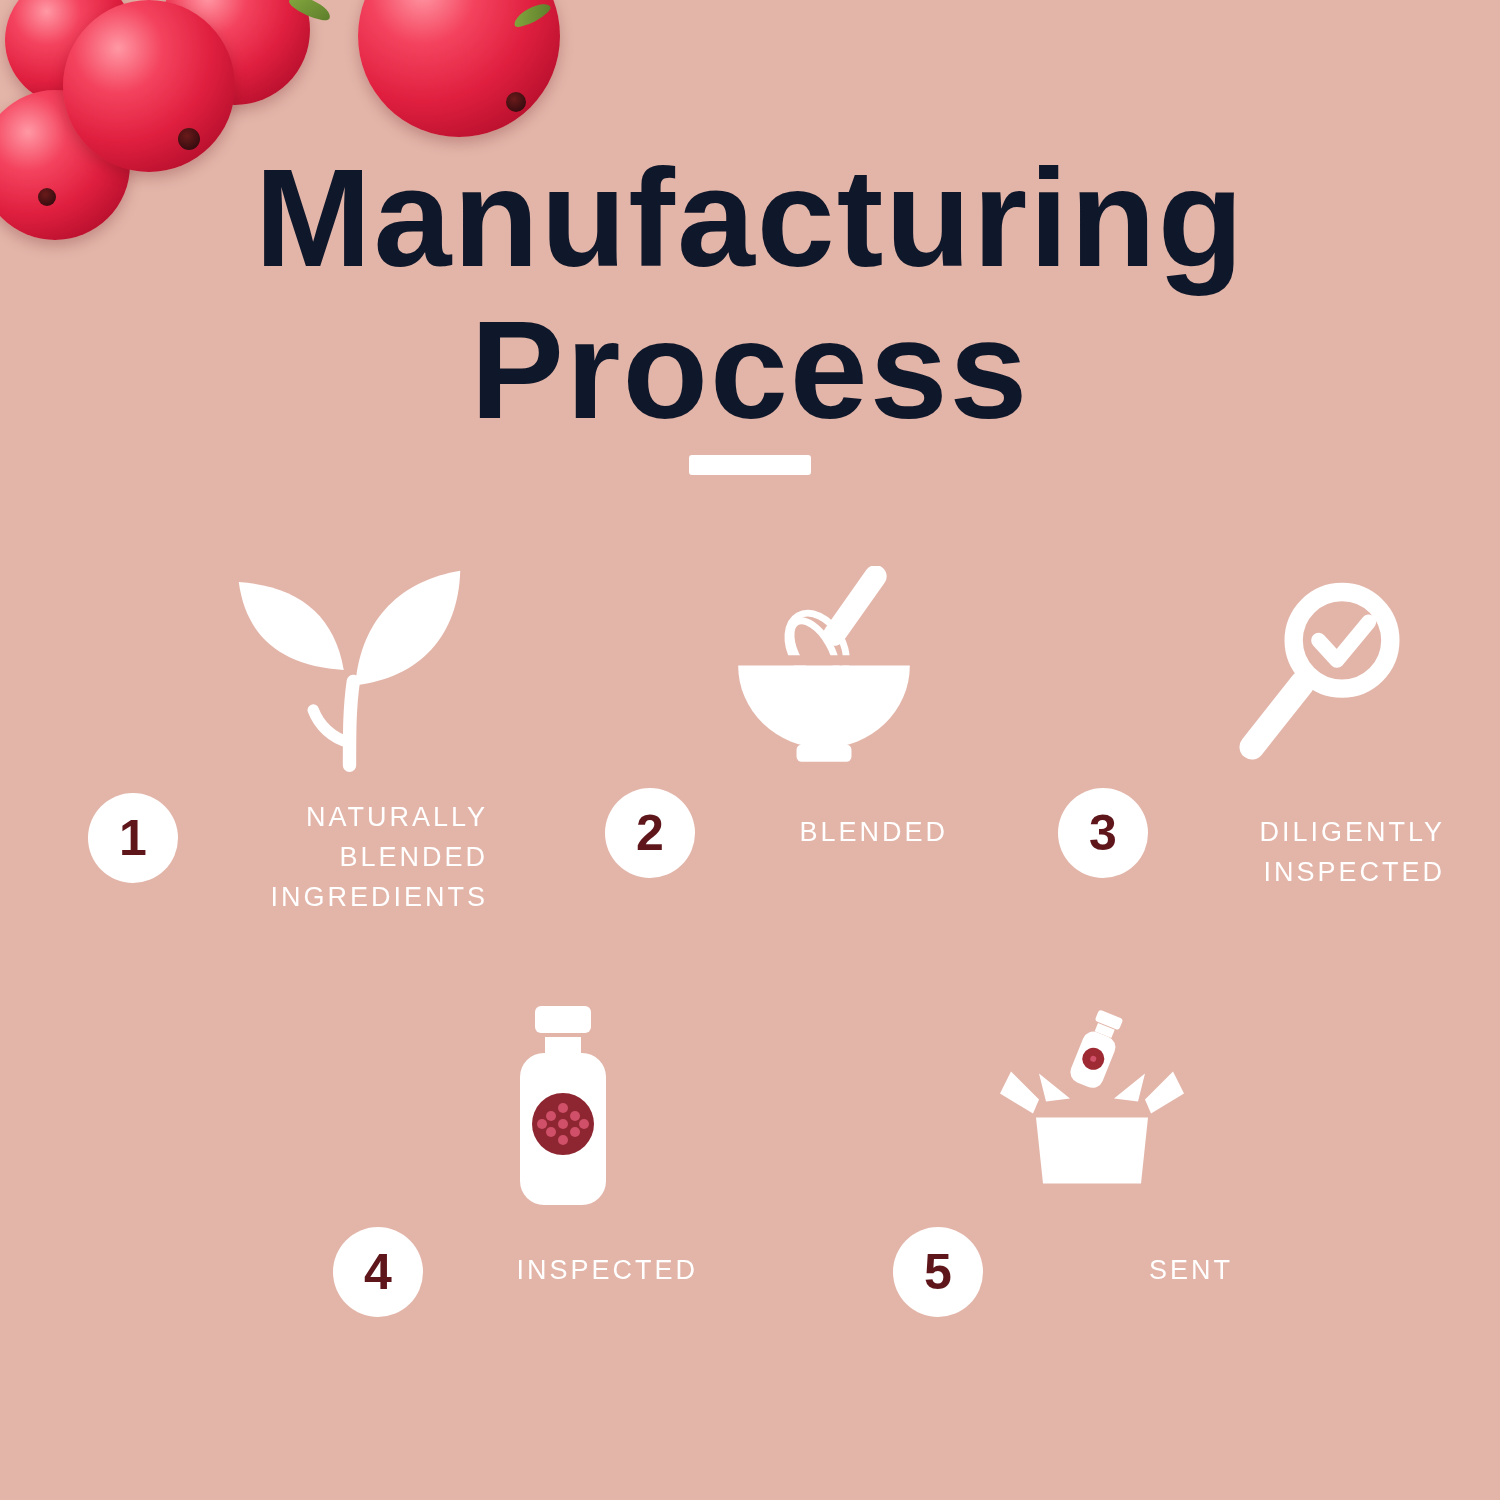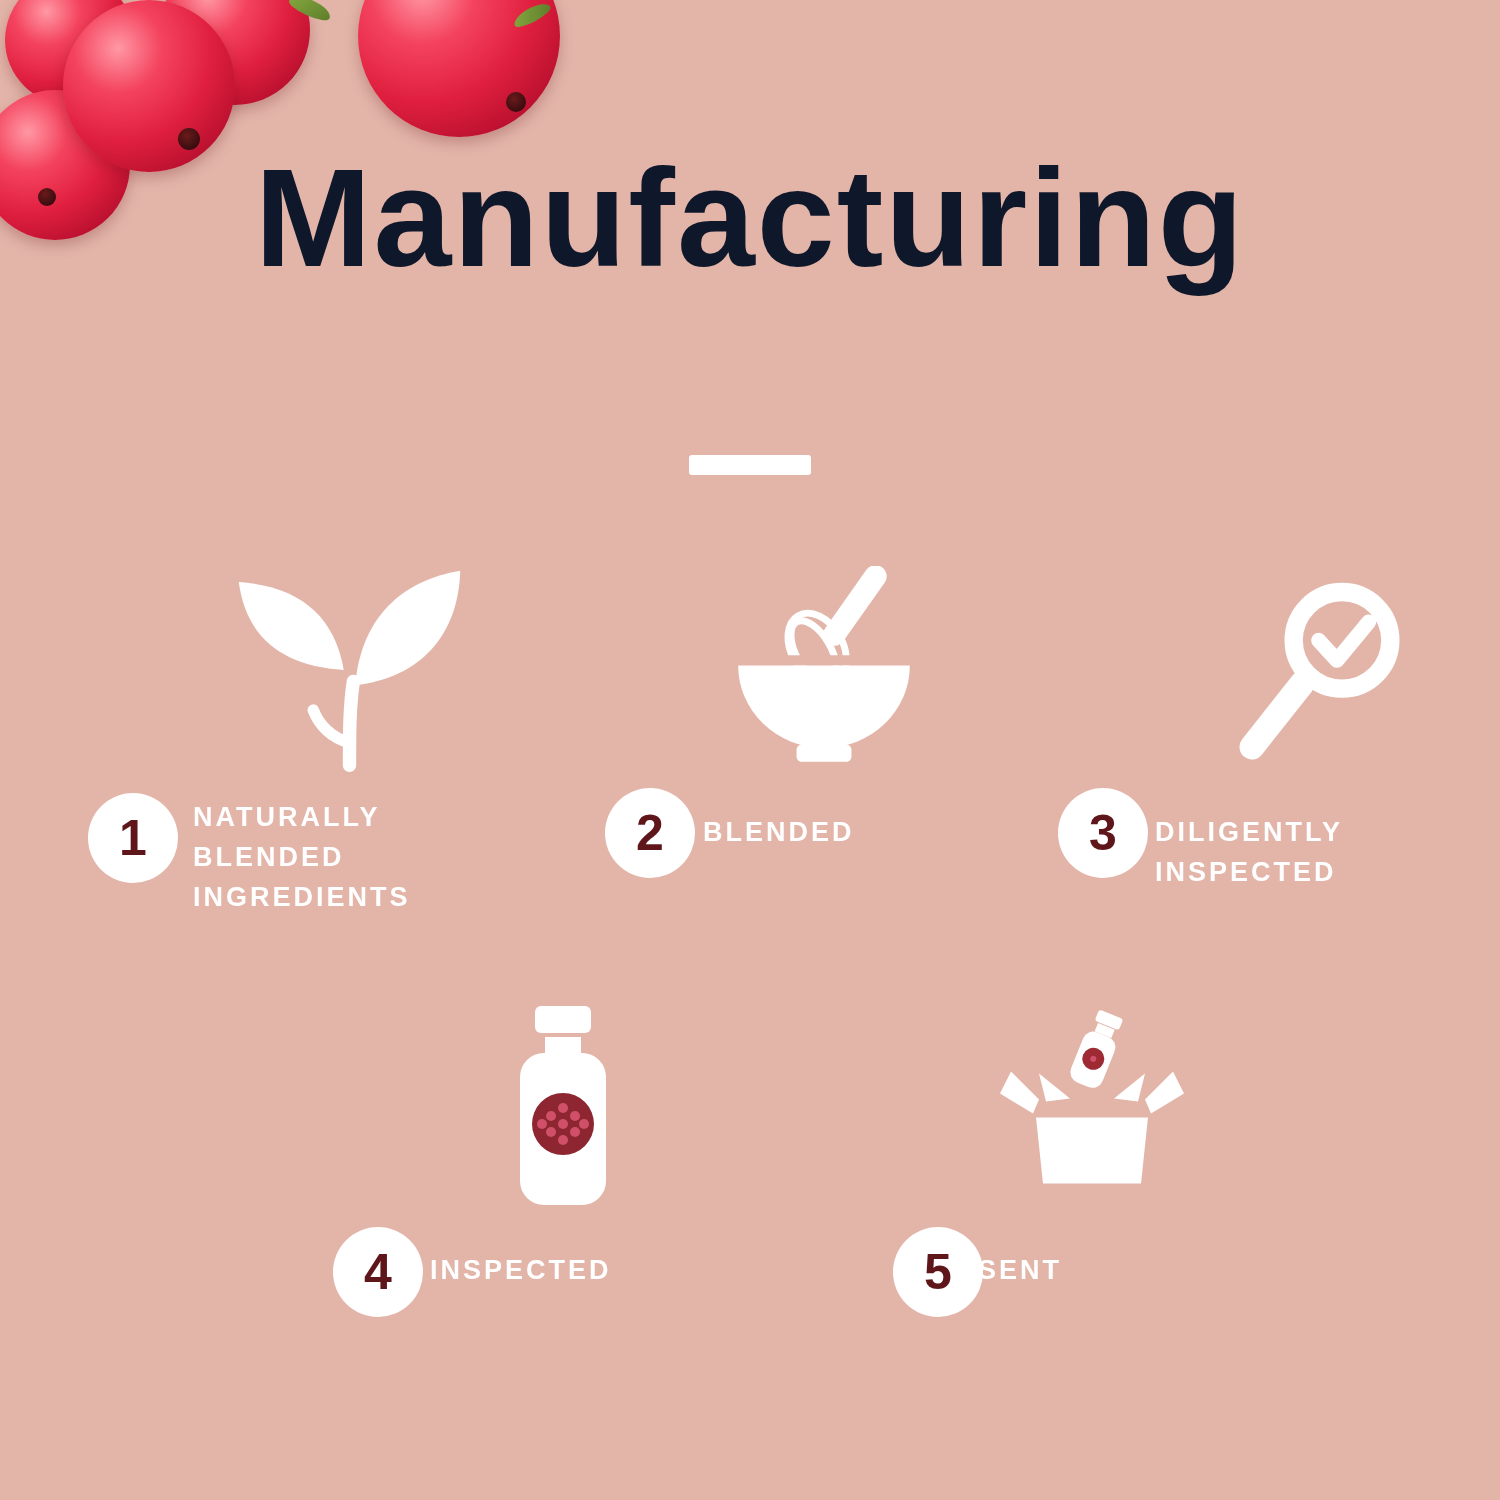--- a/index.html
+++ b/index.html
@@ -37,23 +37,23 @@
   
   .icon{position:absolute;}
   .icon svg{width:100%;height:100%;display:block;}
   .badge{
     position:absolute;width:90px;height:90px;border-radius:50%;
     background:#ffffff;color:#5e161b;
     display:flex;align-items:center;justify-content:center;
     font-size:50px;font-weight:bold;
   }
   .label{
-    position:absolute;color:#ffffff;font-weight:bold;
+    position:absolute;color:#ffffff;font-weight:normal;
     font-size:27px;line-height:40px;letter-spacing:3px;
-    text-align:left;
+    text-align:right;
   }
   .label span{display:block;}
   .icon1{left:232px;top:563px;width:235px;height:210px;}
   .icon2{left:720px;top:566px;width:208px;height:206px;}
   .icon3{left:1222px;top:573px;width:200px;height:208px;}
   .icon4{left:503px;top:1000px;width:120px;height:214px;}
   .icon5{left:992px;top:1006px;width:200px;height:207px;}
   .badge1{left:88px;top:793px;}
   .badge2{left:605px;top:788px;}
   .badge3{left:1058px;top:788px;}
@@ -78,20 +78,21 @@
     <div class="berry" style="left:358px;top:-65px;width:202px;height:202px;"></div>
     <div class="calyx" style="left:178px;top:128px;width:22px;height:22px;"></div>
     <div class="calyx" style="left:38px;top:188px;width:18px;height:18px;"></div>
     <div class="calyx" style="left:506px;top:92px;width:20px;height:20px;"></div>
     <div class="leafbit" style="left:288px;top:0px;width:44px;height:16px;transform:rotate(24deg);"></div>
     <div class="leafbit" style="left:512px;top:8px;width:40px;height:14px;transform:rotate(-28deg);"></div>
   </div>
 
   <div class="title">
     <div>Manufacturing</div>
+    <div>Process</div>
   </div>
   <div class="dash"></div>
 
   <div class="icon icon1">
     <svg viewBox="0 0 120 110" xmlns="http://www.w3.org/2000/svg">
       <path d="M63,64 C66,28 88,9 118,4 C117,38 97,60 63,64 Z" fill="#ffffff"></path>
       <path d="M57,56 C52,27 33,12 2,10 C6,40 26,54 57,56 Z" fill="#ffffff"></path>
       <path d="M60,106 C60,88 60,76 62,62" stroke="#ffffff" stroke-width="7" fill="none" stroke-linecap="round"></path>
       <path d="M60,94 C51,92 44,85 41,77" stroke="#ffffff" stroke-width="6" fill="none" stroke-linecap="round"></path>
     </svg>

